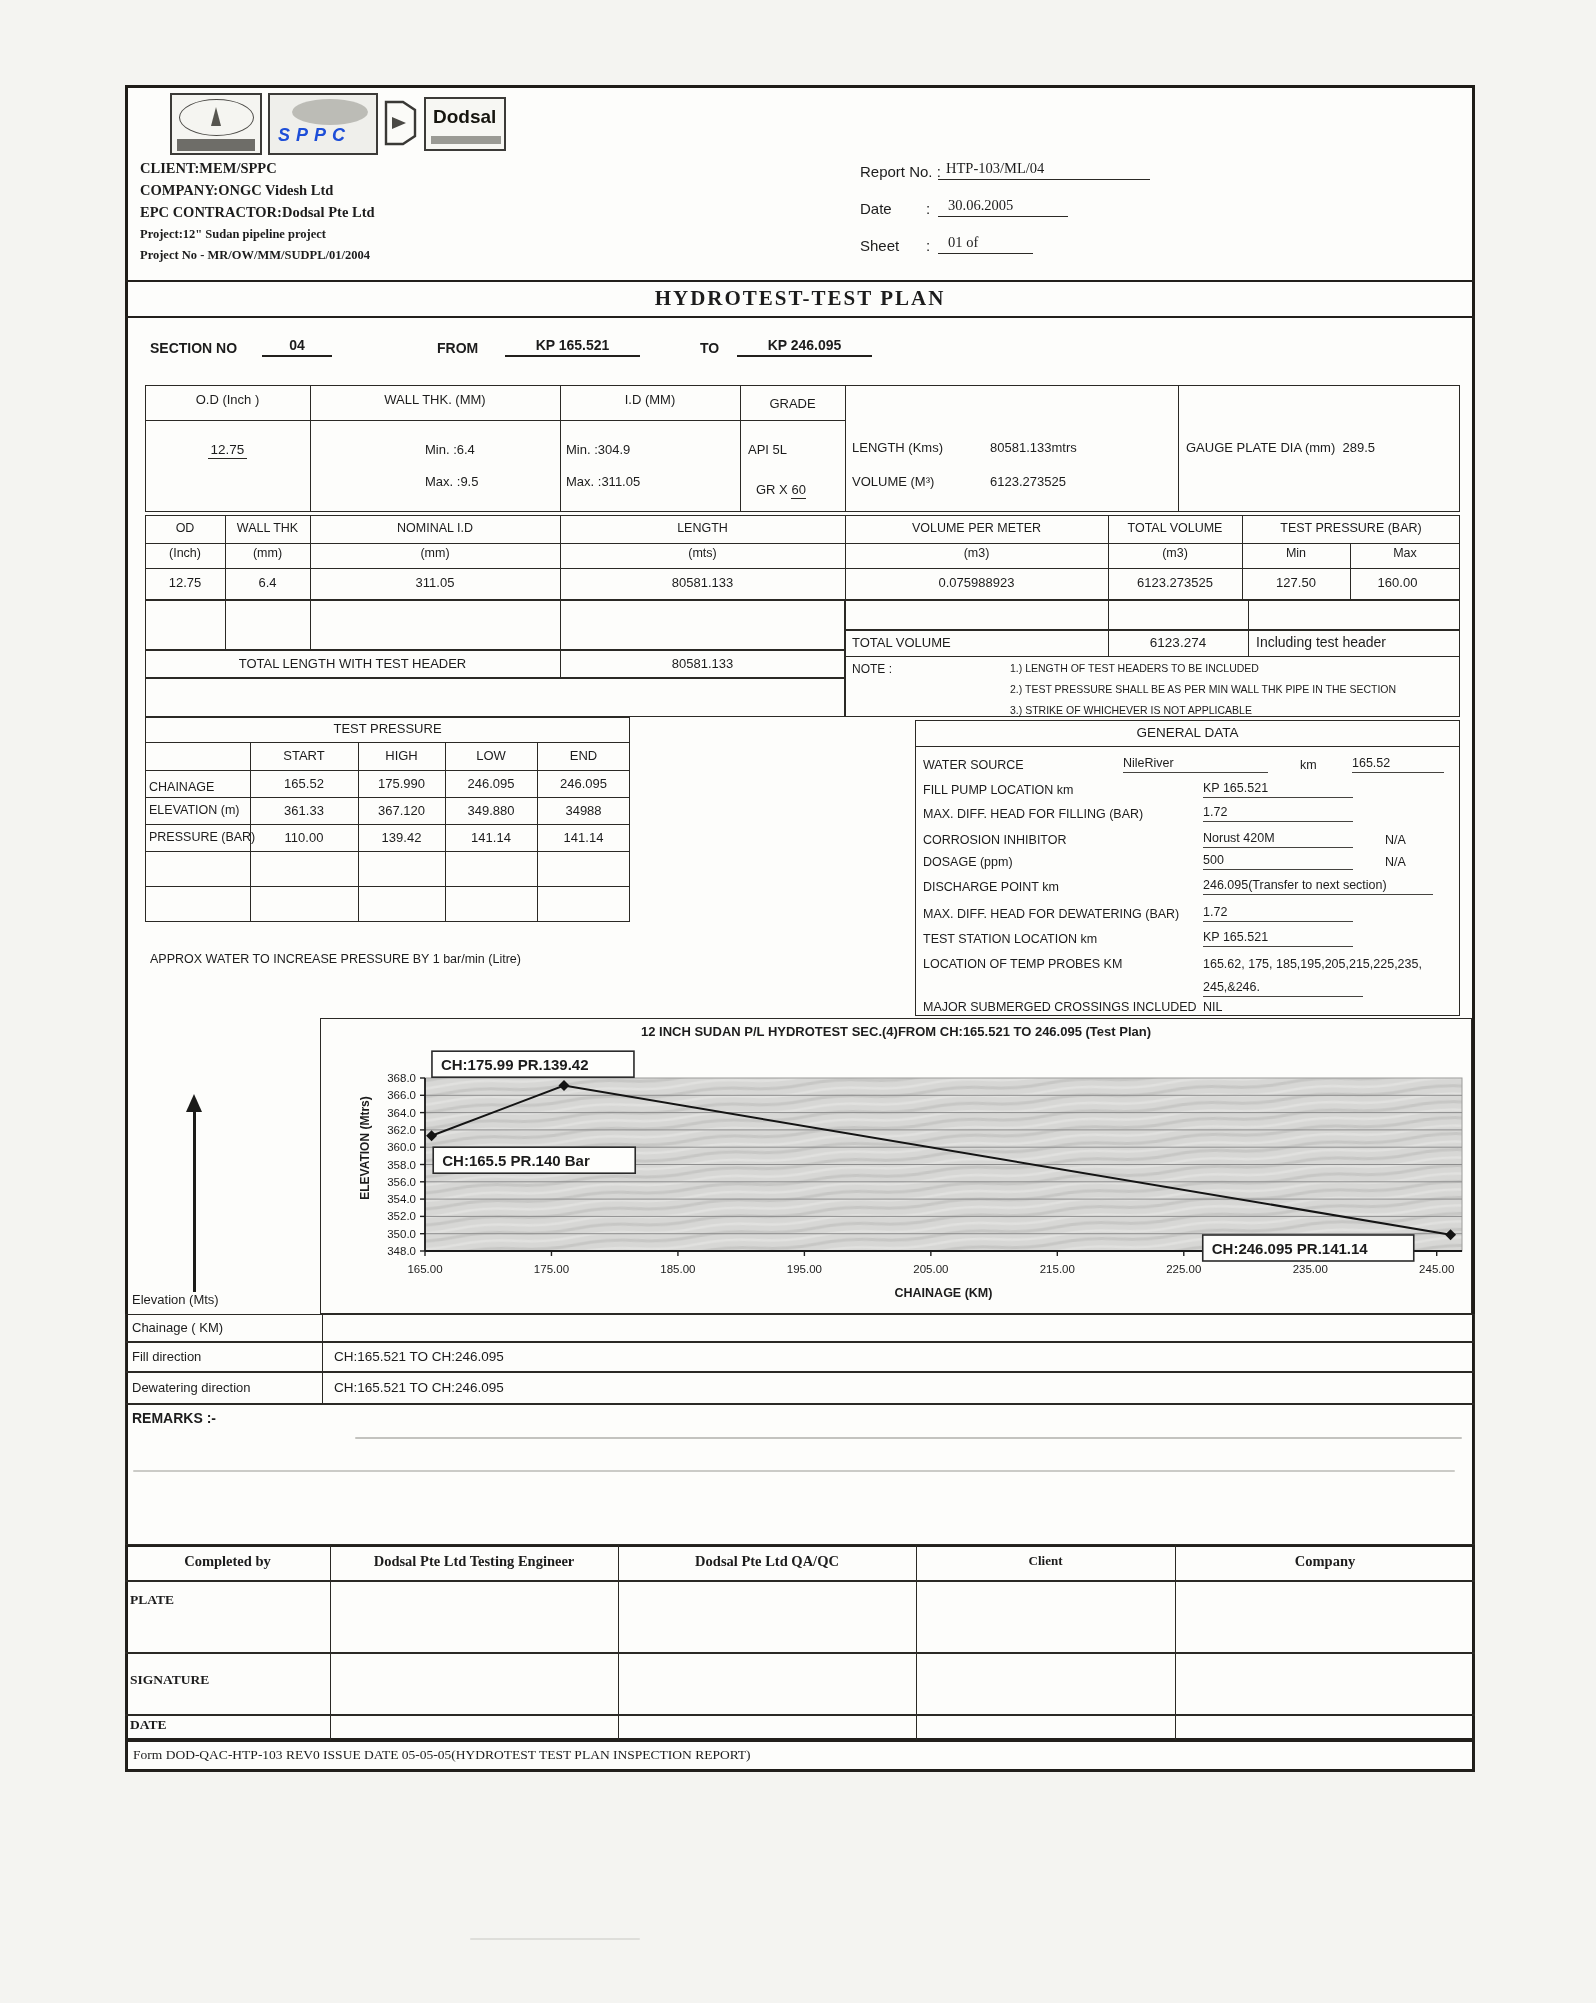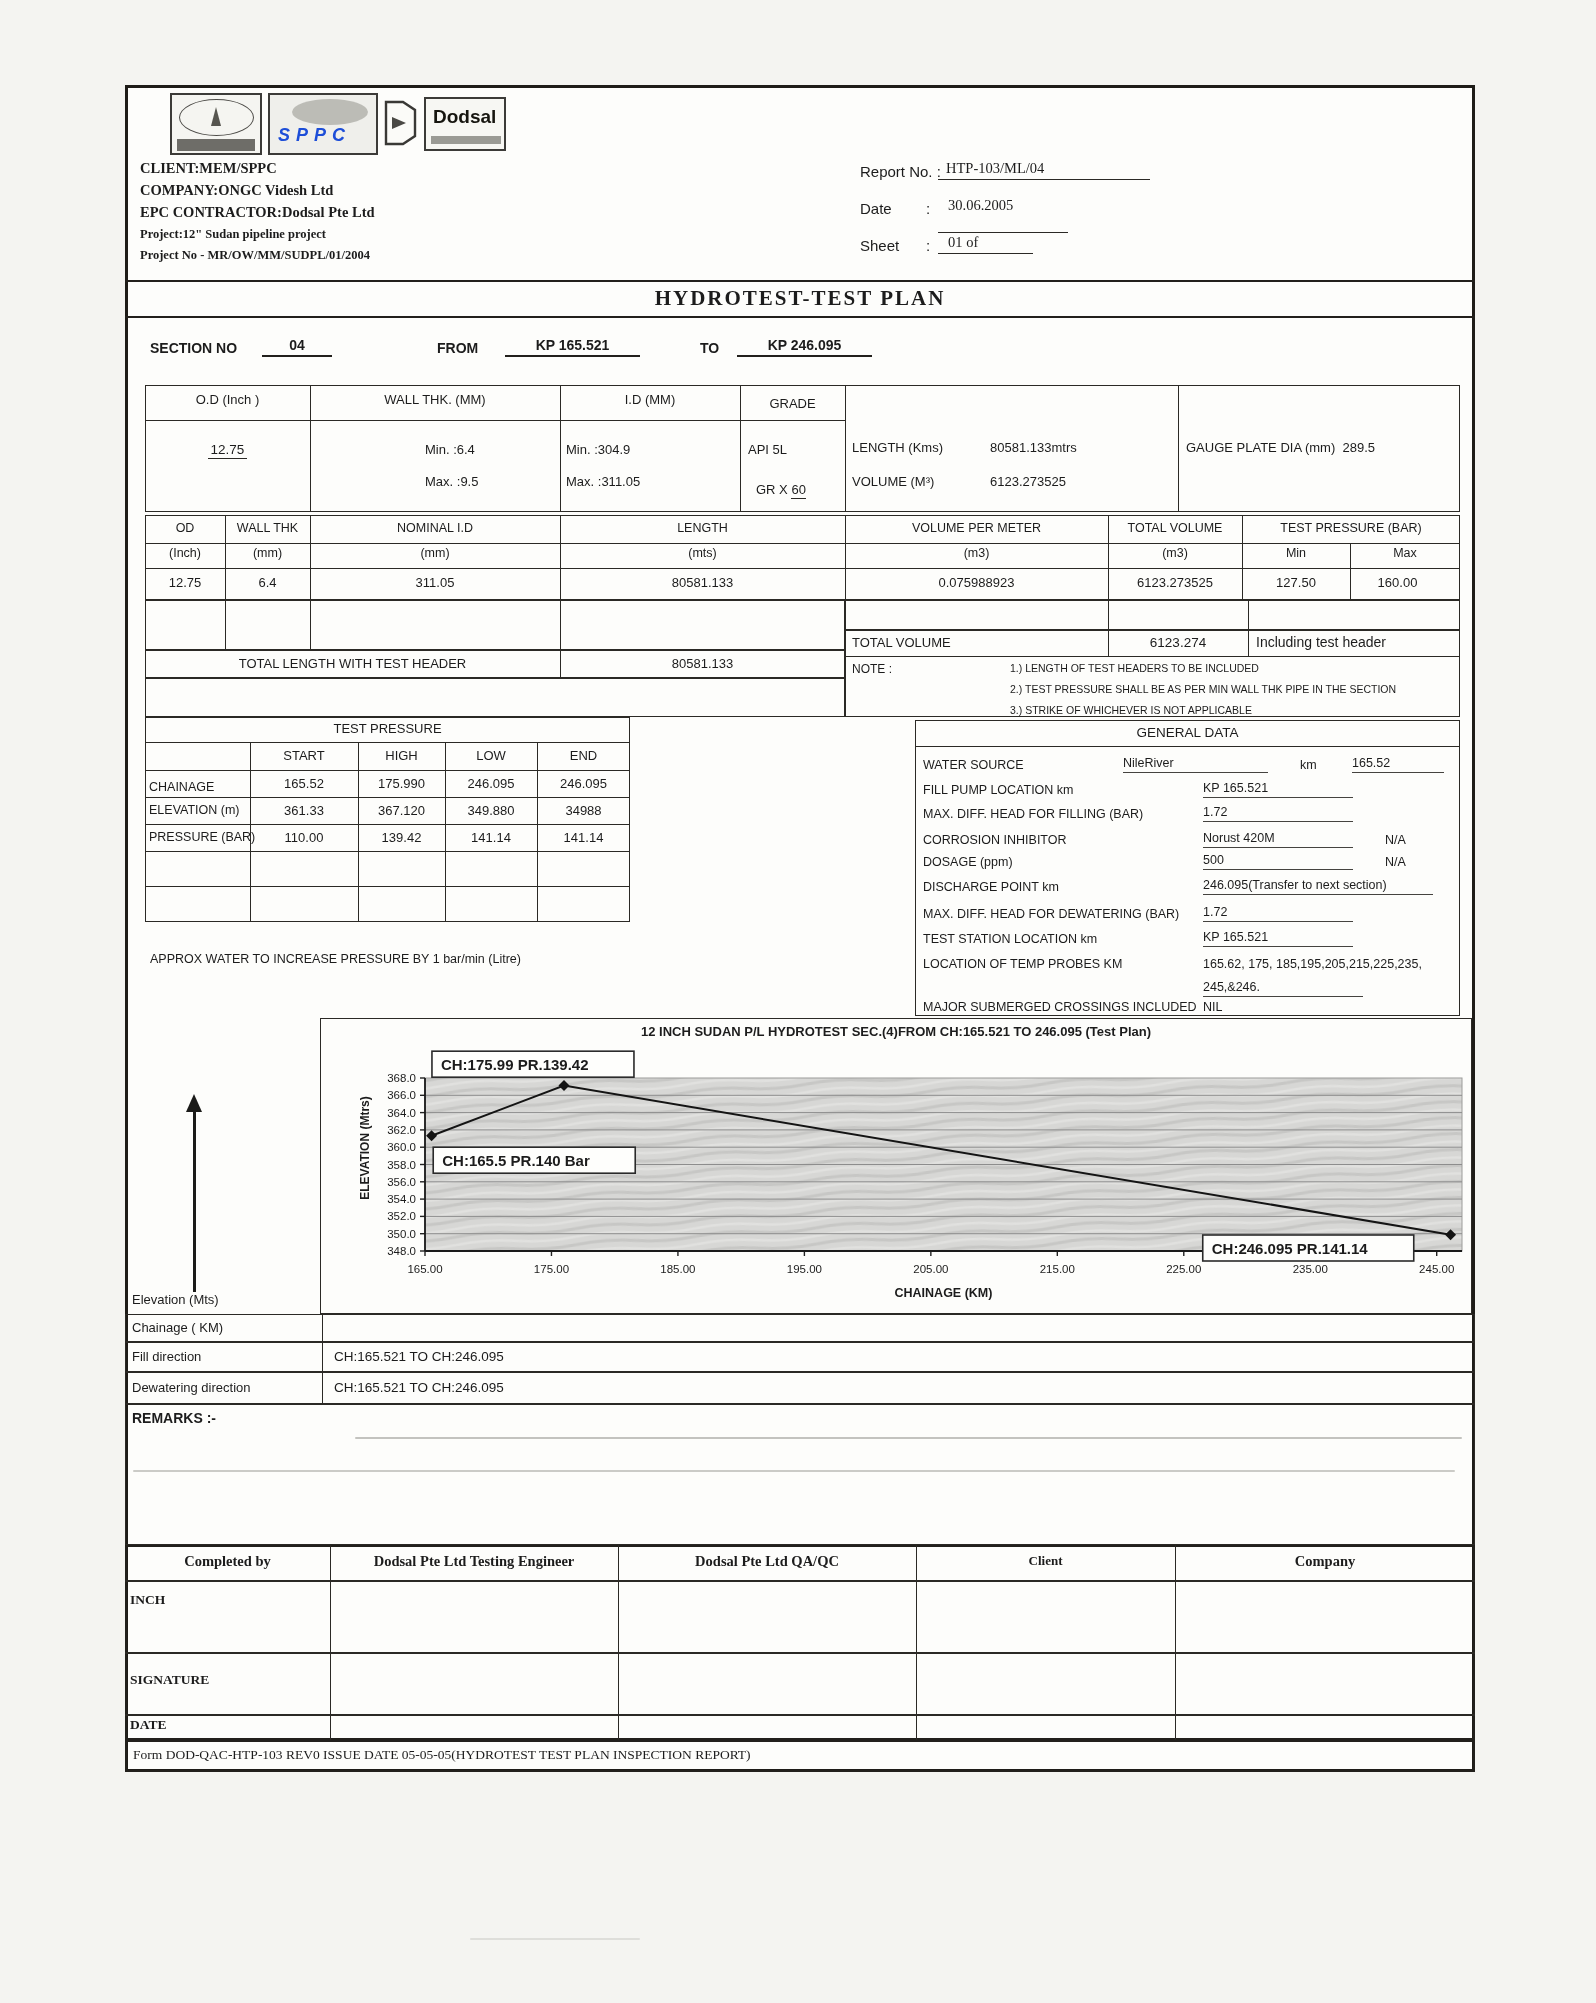--- a/index.html
+++ b/index.html
@@ -44,21 +44,21 @@
 <div class="a sf b" style="left:140px;top:160px;font-size:14.5px">CLIENT:MEM/SPPC</div>
 <div class="a sf b" style="left:140px;top:182px;font-size:14.5px">COMPANY:ONGC Videsh Ltd</div>
 <div class="a sf b" style="left:140px;top:204px;font-size:14.5px">EPC CONTRACTOR:Dodsal Pte Ltd</div>
 <div class="a sf b" style="left:140px;top:227px;font-size:12.5px">Project:12" Sudan pipeline project</div>
 <div class="a sf b" style="left:140px;top:248px;font-size:12.5px">Project No - MR/OW/MM/SUDPL/01/2004</div>
 
 <div class="a" style="left:860px;top:163px;font-size:15px">Report No. :</div>
 <div class="a sf u" style="left:938px;top:160px;width:212px;font-size:14.5px;padding-left:8px;padding-bottom:2px">HTP-103/ML/04</div>
 <div class="a" style="left:860px;top:200px;font-size:15px">Date</div>
 <div class="a" style="left:926px;top:200px;font-size:15px">:</div>
-<div class="a sf u" style="left:938px;top:197px;width:130px;font-size:14.5px;padding-left:10px;padding-bottom:18px">30.06.2005</div>
+<div class="a sf u" style="left:938px;top:197px;width:130px;font-size:14.5px;padding-left:10px;padding-bottom:2px">30.06.2005</div>
 <div class="a" style="left:860px;top:237px;font-size:15px">Sheet</div>
 <div class="a" style="left:926px;top:237px;font-size:15px">:</div>
 <div class="a sf u" style="left:938px;top:234px;width:95px;font-size:14.5px;padding-left:10px;padding-bottom:2px">01  of</div>
 
 <div class="a" style="left:125px;top:280px;width:1350px;height:38px;border-top:2.2px solid #22201c;border-bottom:2.2px solid #22201c"></div>
 <div class="a sf b c" style="left:125px;top:286px;width:1350px;font-size:21px;letter-spacing:2px">HYDROTEST-TEST PLAN</div>
 
 <div class="a b" style="left:150px;top:340px;font-size:14px">SECTION NO</div>
 <div class="a b c" style="left:262px;top:337px;width:70px;font-size:14px;border-bottom:2px solid #22201c;padding-bottom:2px">04</div>
 <div class="a b" style="left:437px;top:340px;font-size:14px">FROM</div>
@@ -311,20 +311,20 @@
 <div class="vl" style="left:916px;top:1545px;height:195px"></div>
 <div class="vl" style="left:1175px;top:1545px;height:195px"></div>
 <div class="hl" style="left:125px;top:1580px;width:1350px;border-top-width:2px"></div>
 <div class="hl" style="left:125px;top:1652px;width:1350px;border-top-width:2px"></div>
 <div class="hl" style="left:125px;top:1714px;width:1350px;border-top-width:2px"></div>
 <div class="a sf b c" style="left:125px;top:1553px;width:205px;font-size:14.5px">Completed by</div>
 <div class="a sf b c" style="left:330px;top:1553px;width:288px;font-size:14.5px">Dodsal Pte Ltd Testing Engineer</div>
 <div class="a sf b c" style="left:618px;top:1553px;width:298px;font-size:14.5px">Dodsal Pte Ltd QA/QC</div>
 <div class="a sf b c" style="left:916px;top:1553px;width:259px;font-size:13px">Client</div>
 <div class="a sf b c" style="left:1175px;top:1553px;width:300px;font-size:14.5px">Company</div>
-<div class="a sf b" style="left:130px;top:1592px;font-size:13.5px">INCH</div>
+<div class="a sf b" style="left:130px;top:1592px;font-size:13.5px">PLATE</div>
 <div class="a sf b" style="left:130px;top:1672px;font-size:13.5px">SIGNATURE</div>
 <div class="a sf b" style="left:130px;top:1717px;font-size:13.5px">DATE</div>
 
 <div class="a" style="left:125px;top:1740px;width:1350px;height:32px;border:2px solid #22201c"></div>
 <div class="a sf" style="left:133px;top:1747px;font-size:13.5px">Form  DOD-QAC-HTP-103   REV0 ISSUE DATE 05-05-05(HYDROTEST TEST PLAN INSPECTION REPORT)</div>
 
 <div class="a" style="left:470px;top:1938px;width:170px;height:2px;background:#dededa;border-radius:2px"></div>
 
 </body></html>

